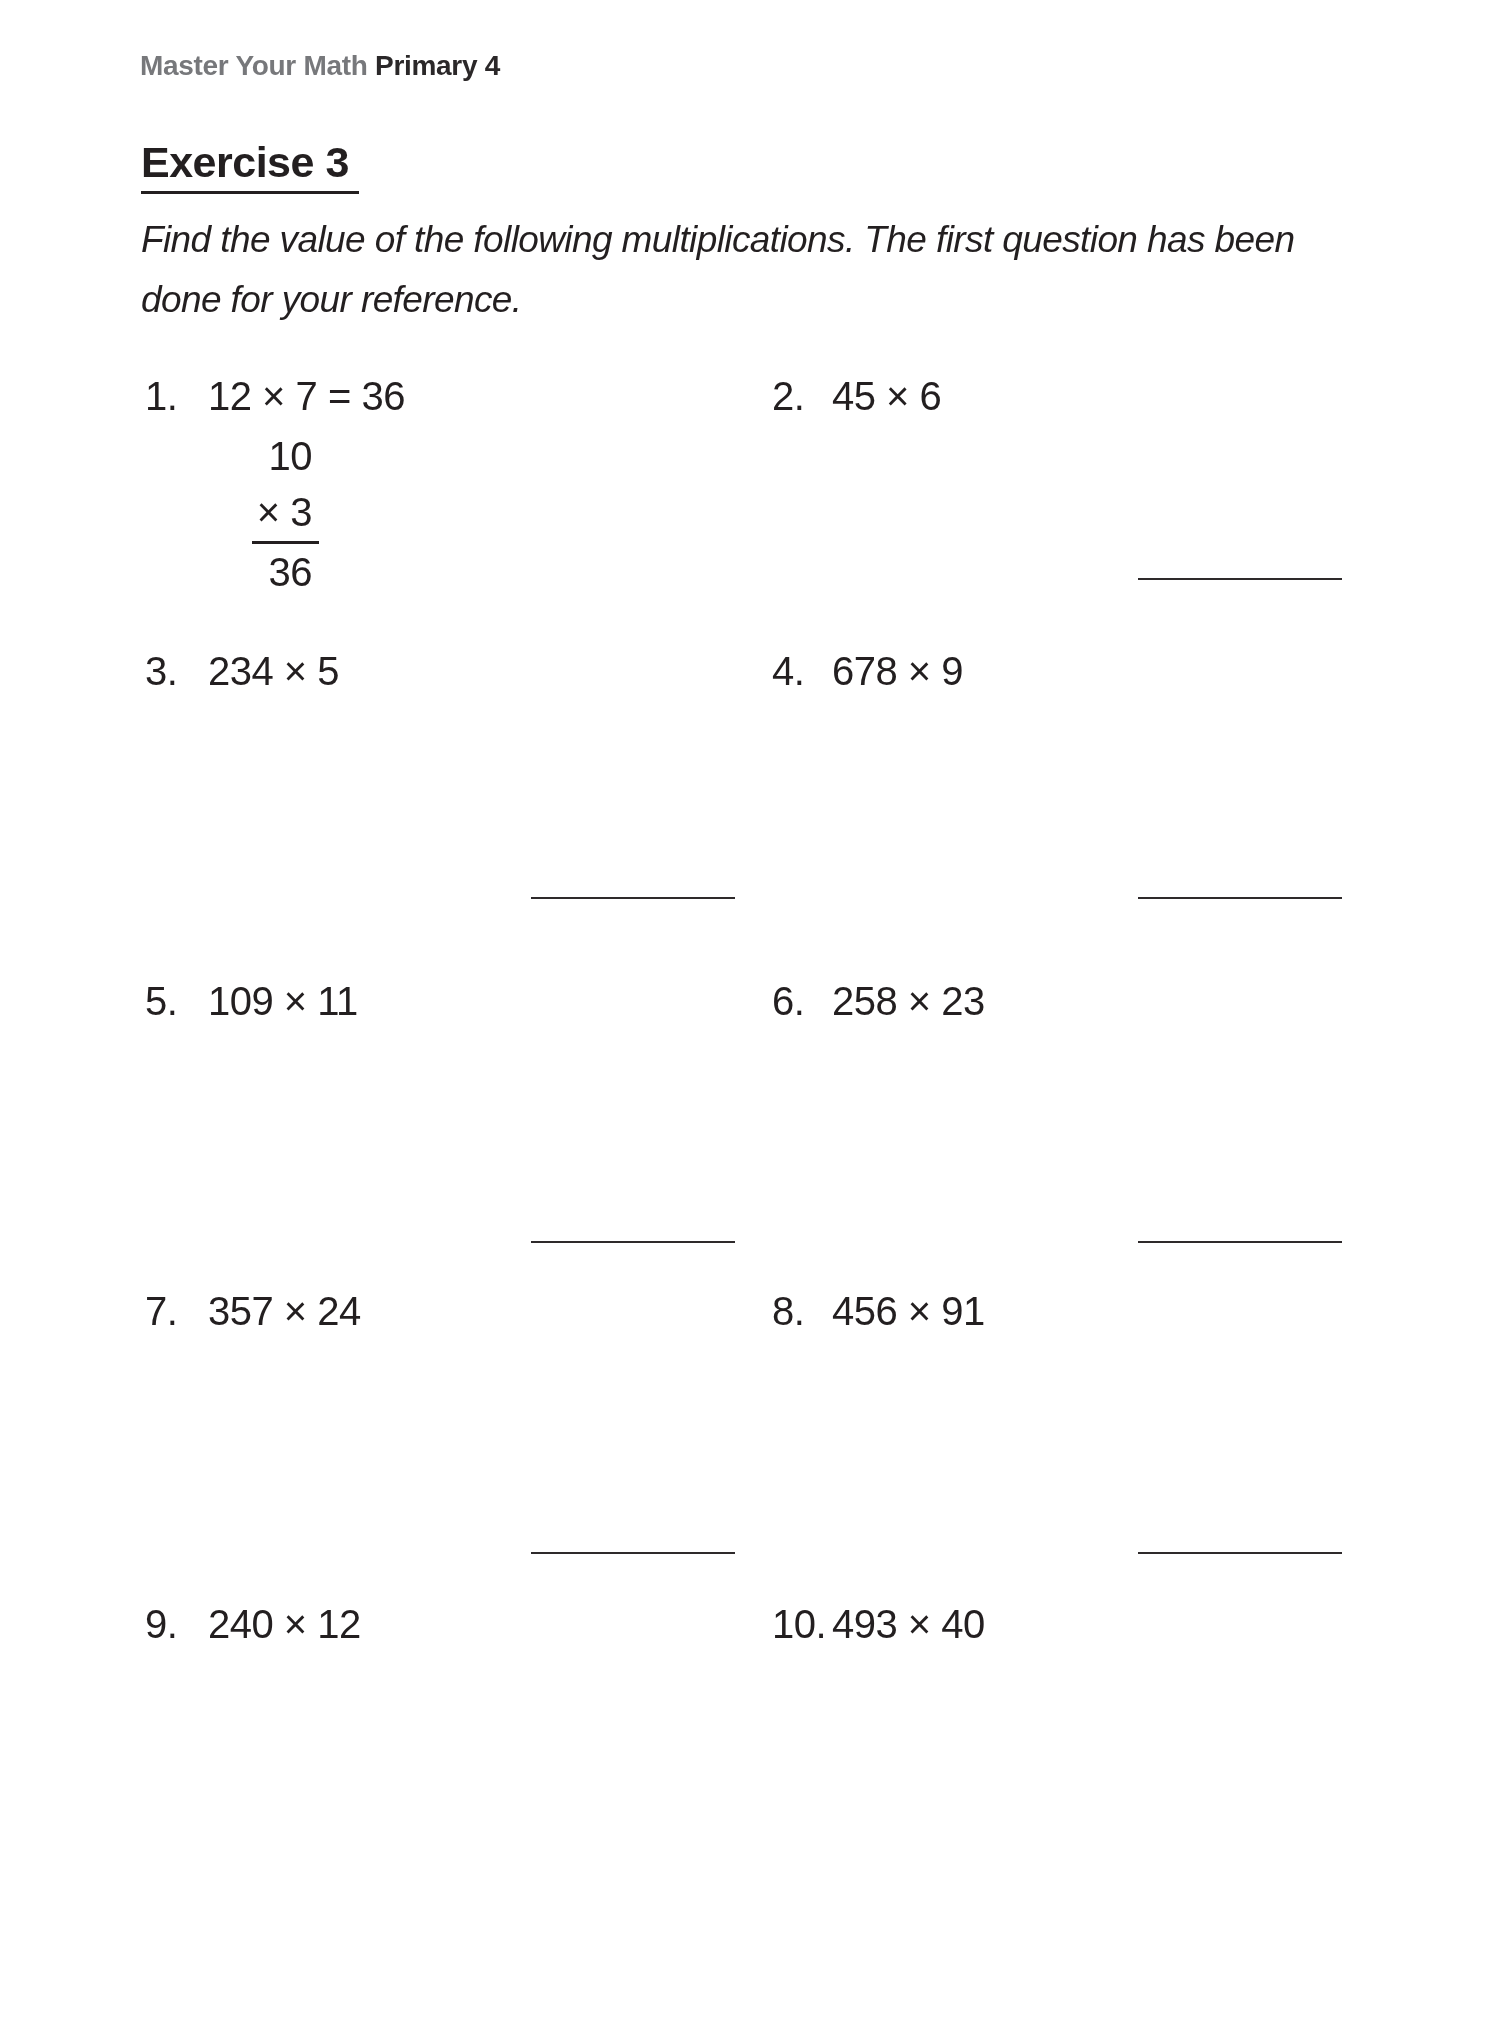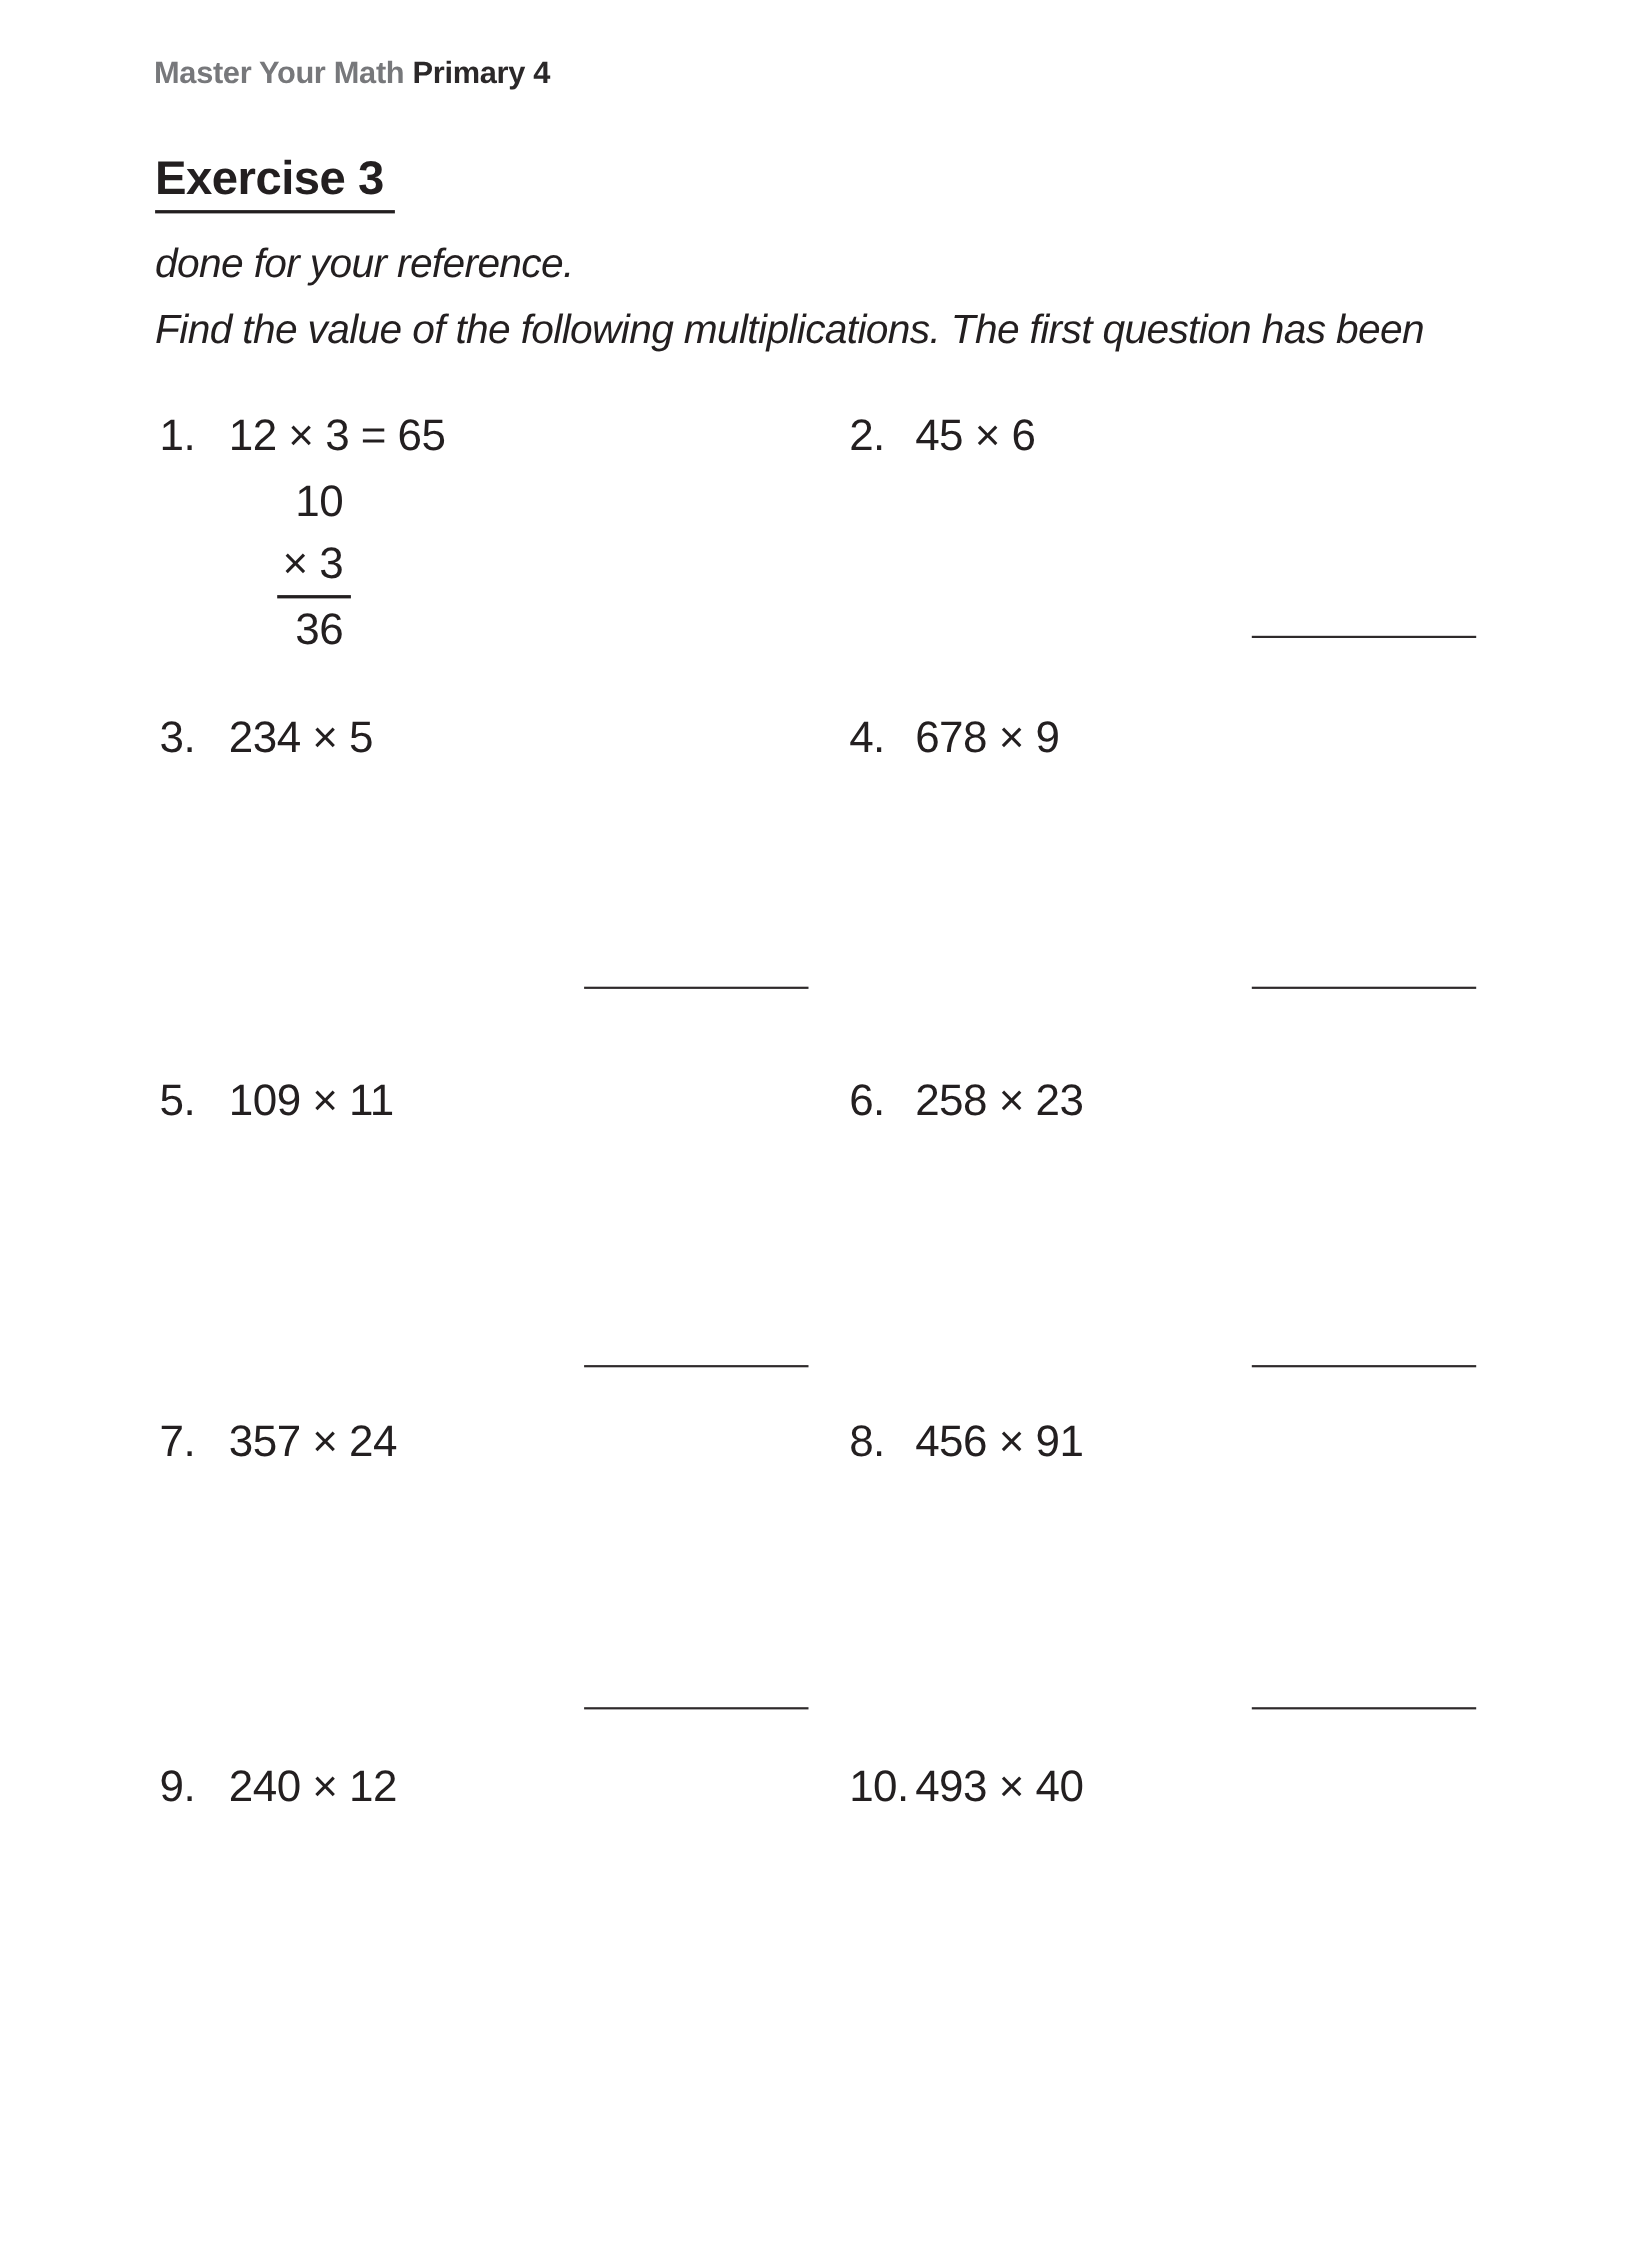--- a/index.html
+++ b/index.html
@@ -118,27 +118,27 @@
 
   <div class="hdr">
     <span class="series">Master Your Math</span>
     <span> </span>
     <span class="level">Primary 4</span>
   </div>
 
   <div class="title">Exercise 3</div>
 
   <div class="instr">
+    <div>Find the value of the following multiplications. The first question has been</div>
     <div>done for your reference.</div>
-    <div>Find the value of the following multiplications. The first question has been</div>
   </div>
 
   <div class="q col-l r1">
     <span class="num">1.</span>
-    <span class="expr">12 × 3 = 65</span>
+    <span class="expr">12 × 7 = 36</span>
   </div>
   <div class="q col-r r1">
     <span class="num">2.</span>
     <span class="expr">45 × 6</span>
   </div>
 
   <div class="example">
     <div>10</div>
     <div><span class="ex-mult">× 3</span></div>
     <div>36</div>

